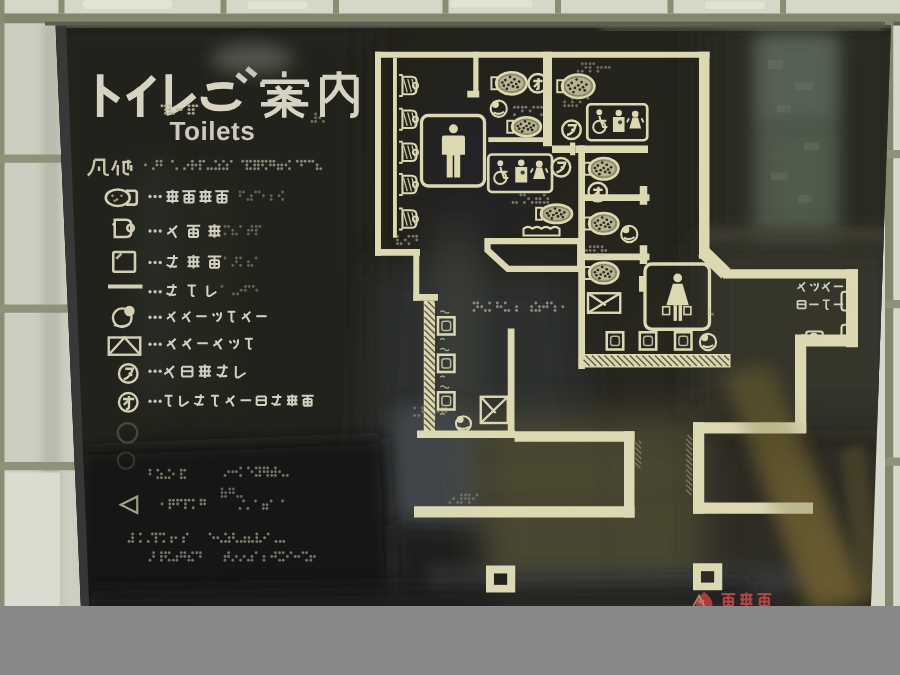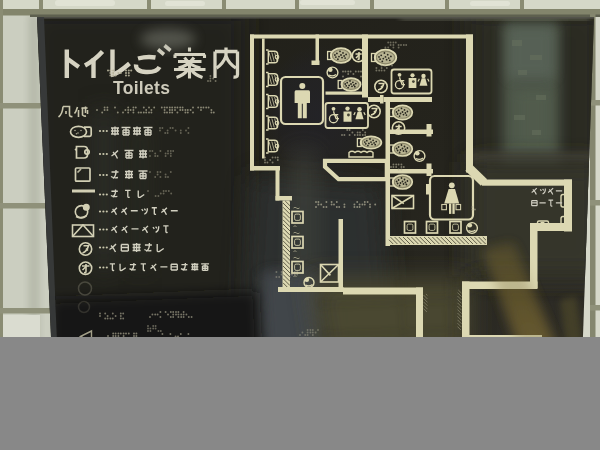--- a/index.html
+++ b/index.html
@@ -1,14 +1,14 @@
 <!DOCTYPE html>
 <html><head><meta charset="utf-8"><style>
 html,body{margin:0;padding:0;background:#888;}
-#scene{position:relative;width:600px;height:337px;overflow:hidden;font-family:"Liberation Sans",sans-serif;}
+#scene{position:relative;width:600px;height:404px;overflow:hidden;font-family:"Liberation Sans",sans-serif;}
 </style></head><body>
 <div id="scene">
 <svg width="600" height="450" viewBox="0 0 600 450">
 <defs>
 <clipPath id="signclip">
           <polygon points="37,17 594,17 580.5,407.5 54.5,417.5"></polygon>
         </clipPath>
 <linearGradient id="signbase" x1="0" y1="0" x2="1" y2="1">
 <stop offset="0" stop-color="#201f19"></stop>
           <stop offset="0.55" stop-color="#25241d"></stop>

